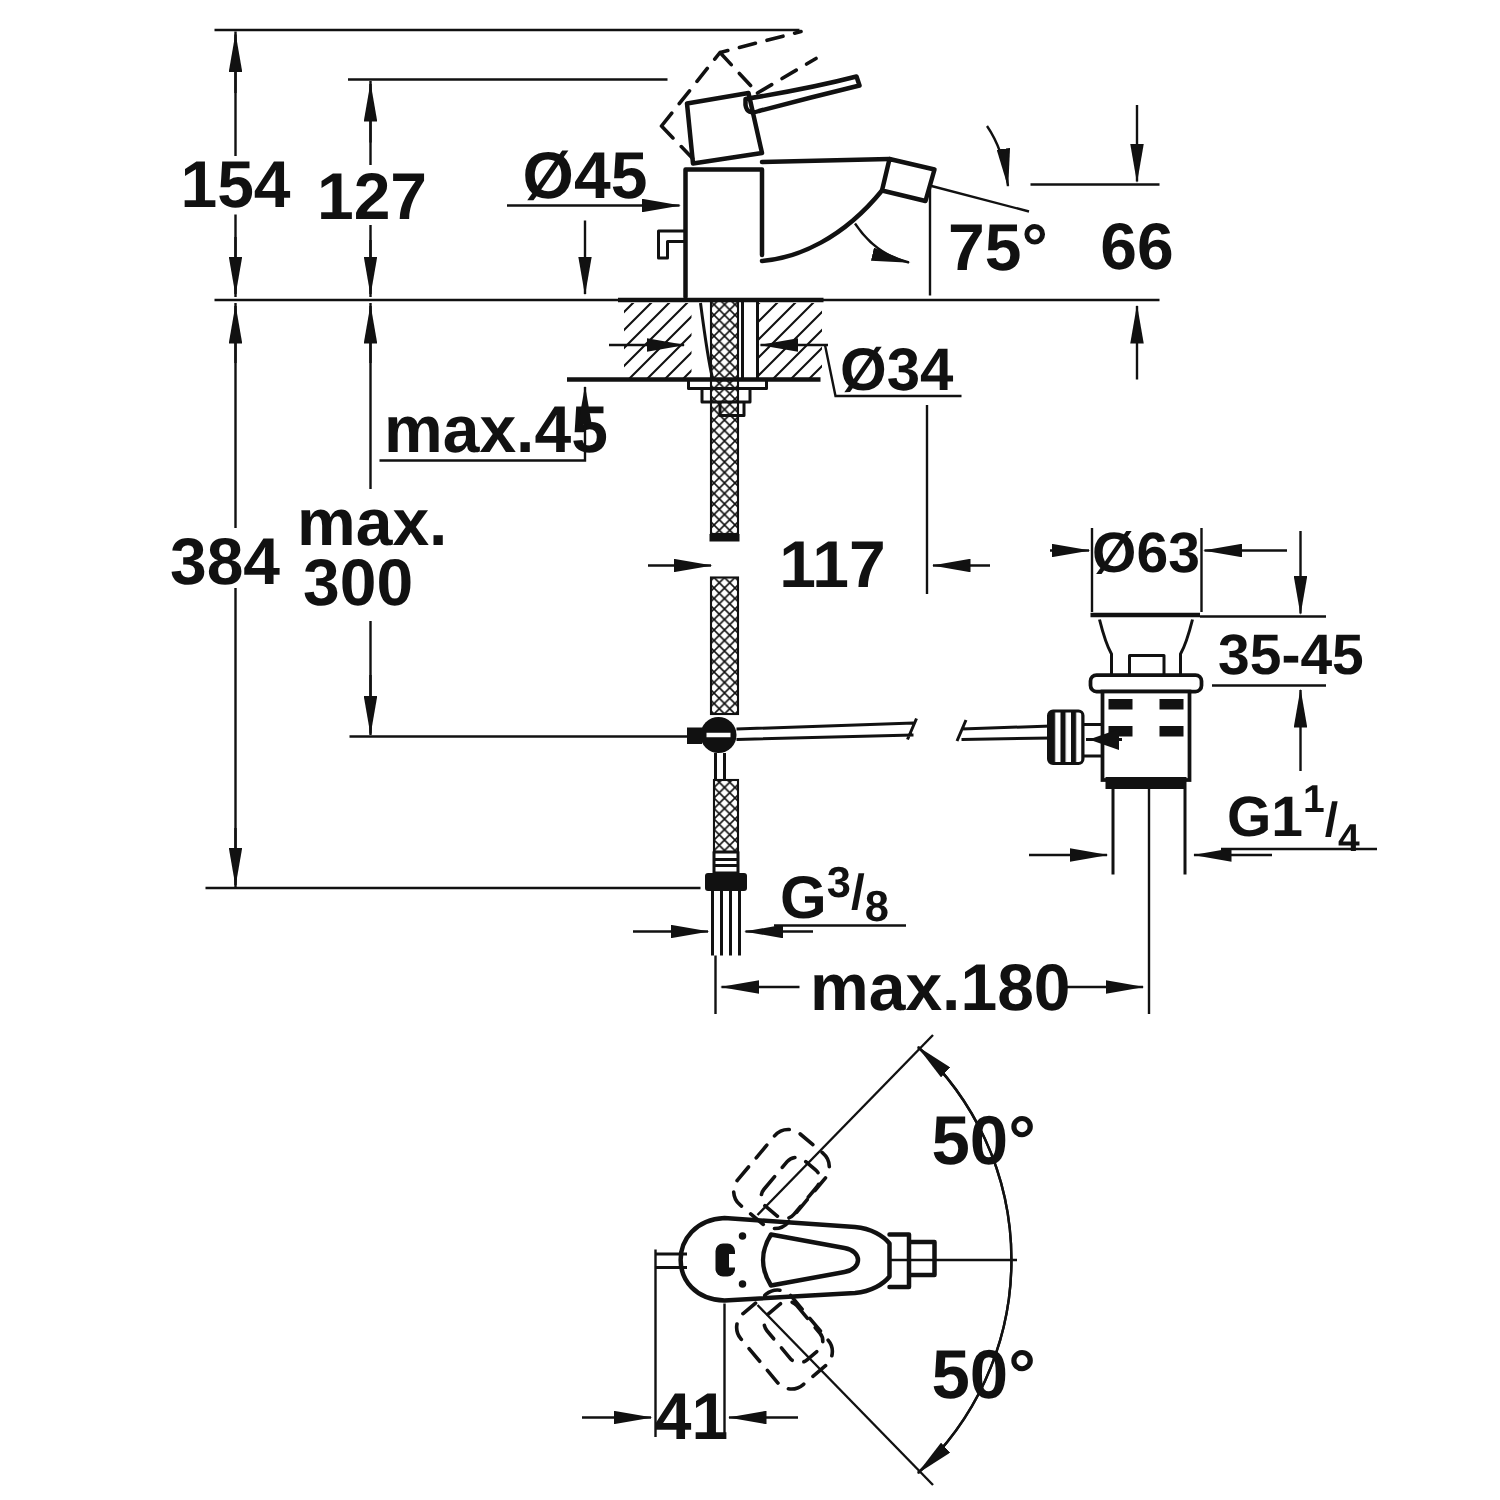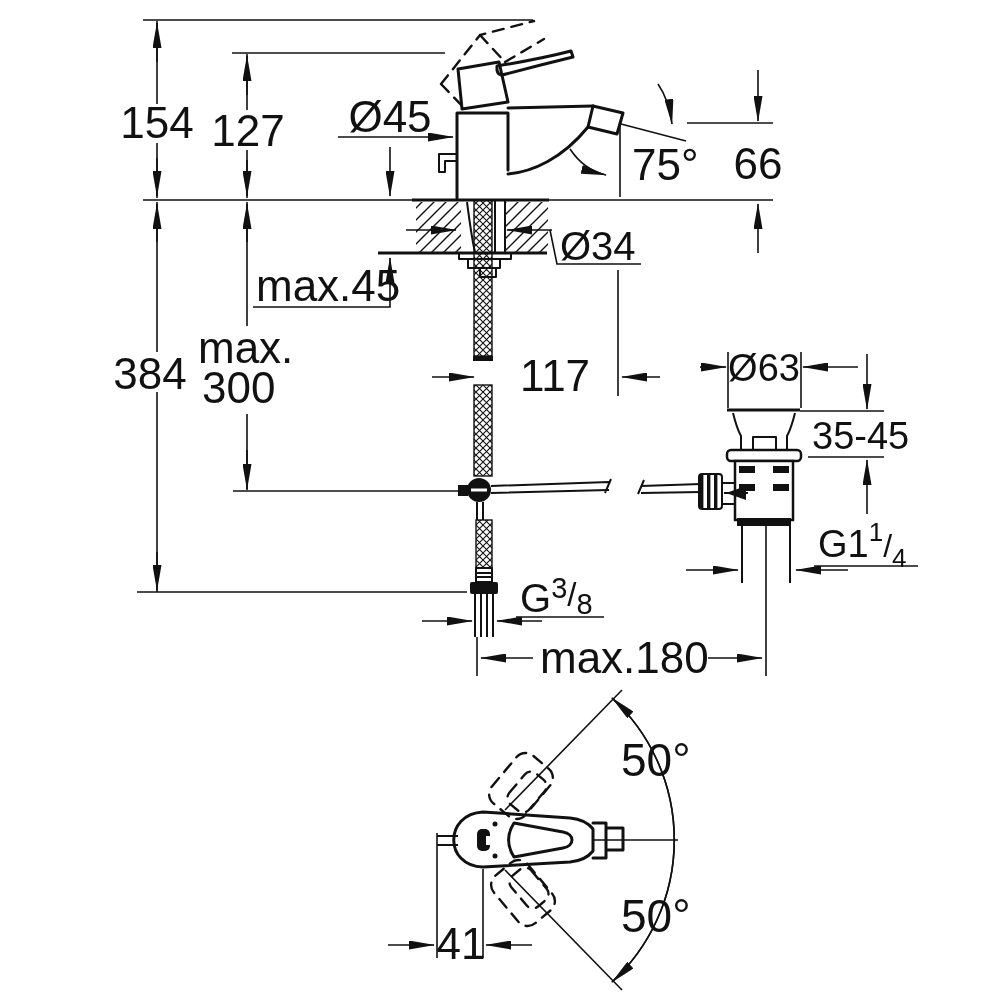--- a/index.html
+++ b/index.html
@@ -1,16 +1,16 @@
 <!DOCTYPE html>
 <html><head>
 <meta charset="utf-8">
 <style>
   html,body{margin:0;padding:0;background:#fff;}
-  .stage{width:1000px;height:1000px;position:relative;background:#fff;overflow:hidden;}
+  .stage{width:1000px;height:1000px;position:relative;background:#fff;overflow:hidden;font-weight:bold;}
   svg{display:block;}
   text{font-family:"Liberation Sans","DejaVu Sans",sans-serif;fill:#111;}
   .dim-t{font-size:44px;}
   .dim-m{font-size:40px;}
   .dim-s{font-size:38px;}
   .dim-50{font-size:46px;}
   .outline{stroke:#111;stroke-width:3;fill:none;stroke-linejoin:round;stroke-linecap:round;}
   .det{stroke:#111;stroke-width:2;fill:none;stroke-linejoin:round;}
   .dim{stroke:#111;stroke-width:1.6;fill:none;}
   .thick{stroke:#111;stroke-width:3;fill:none;}

